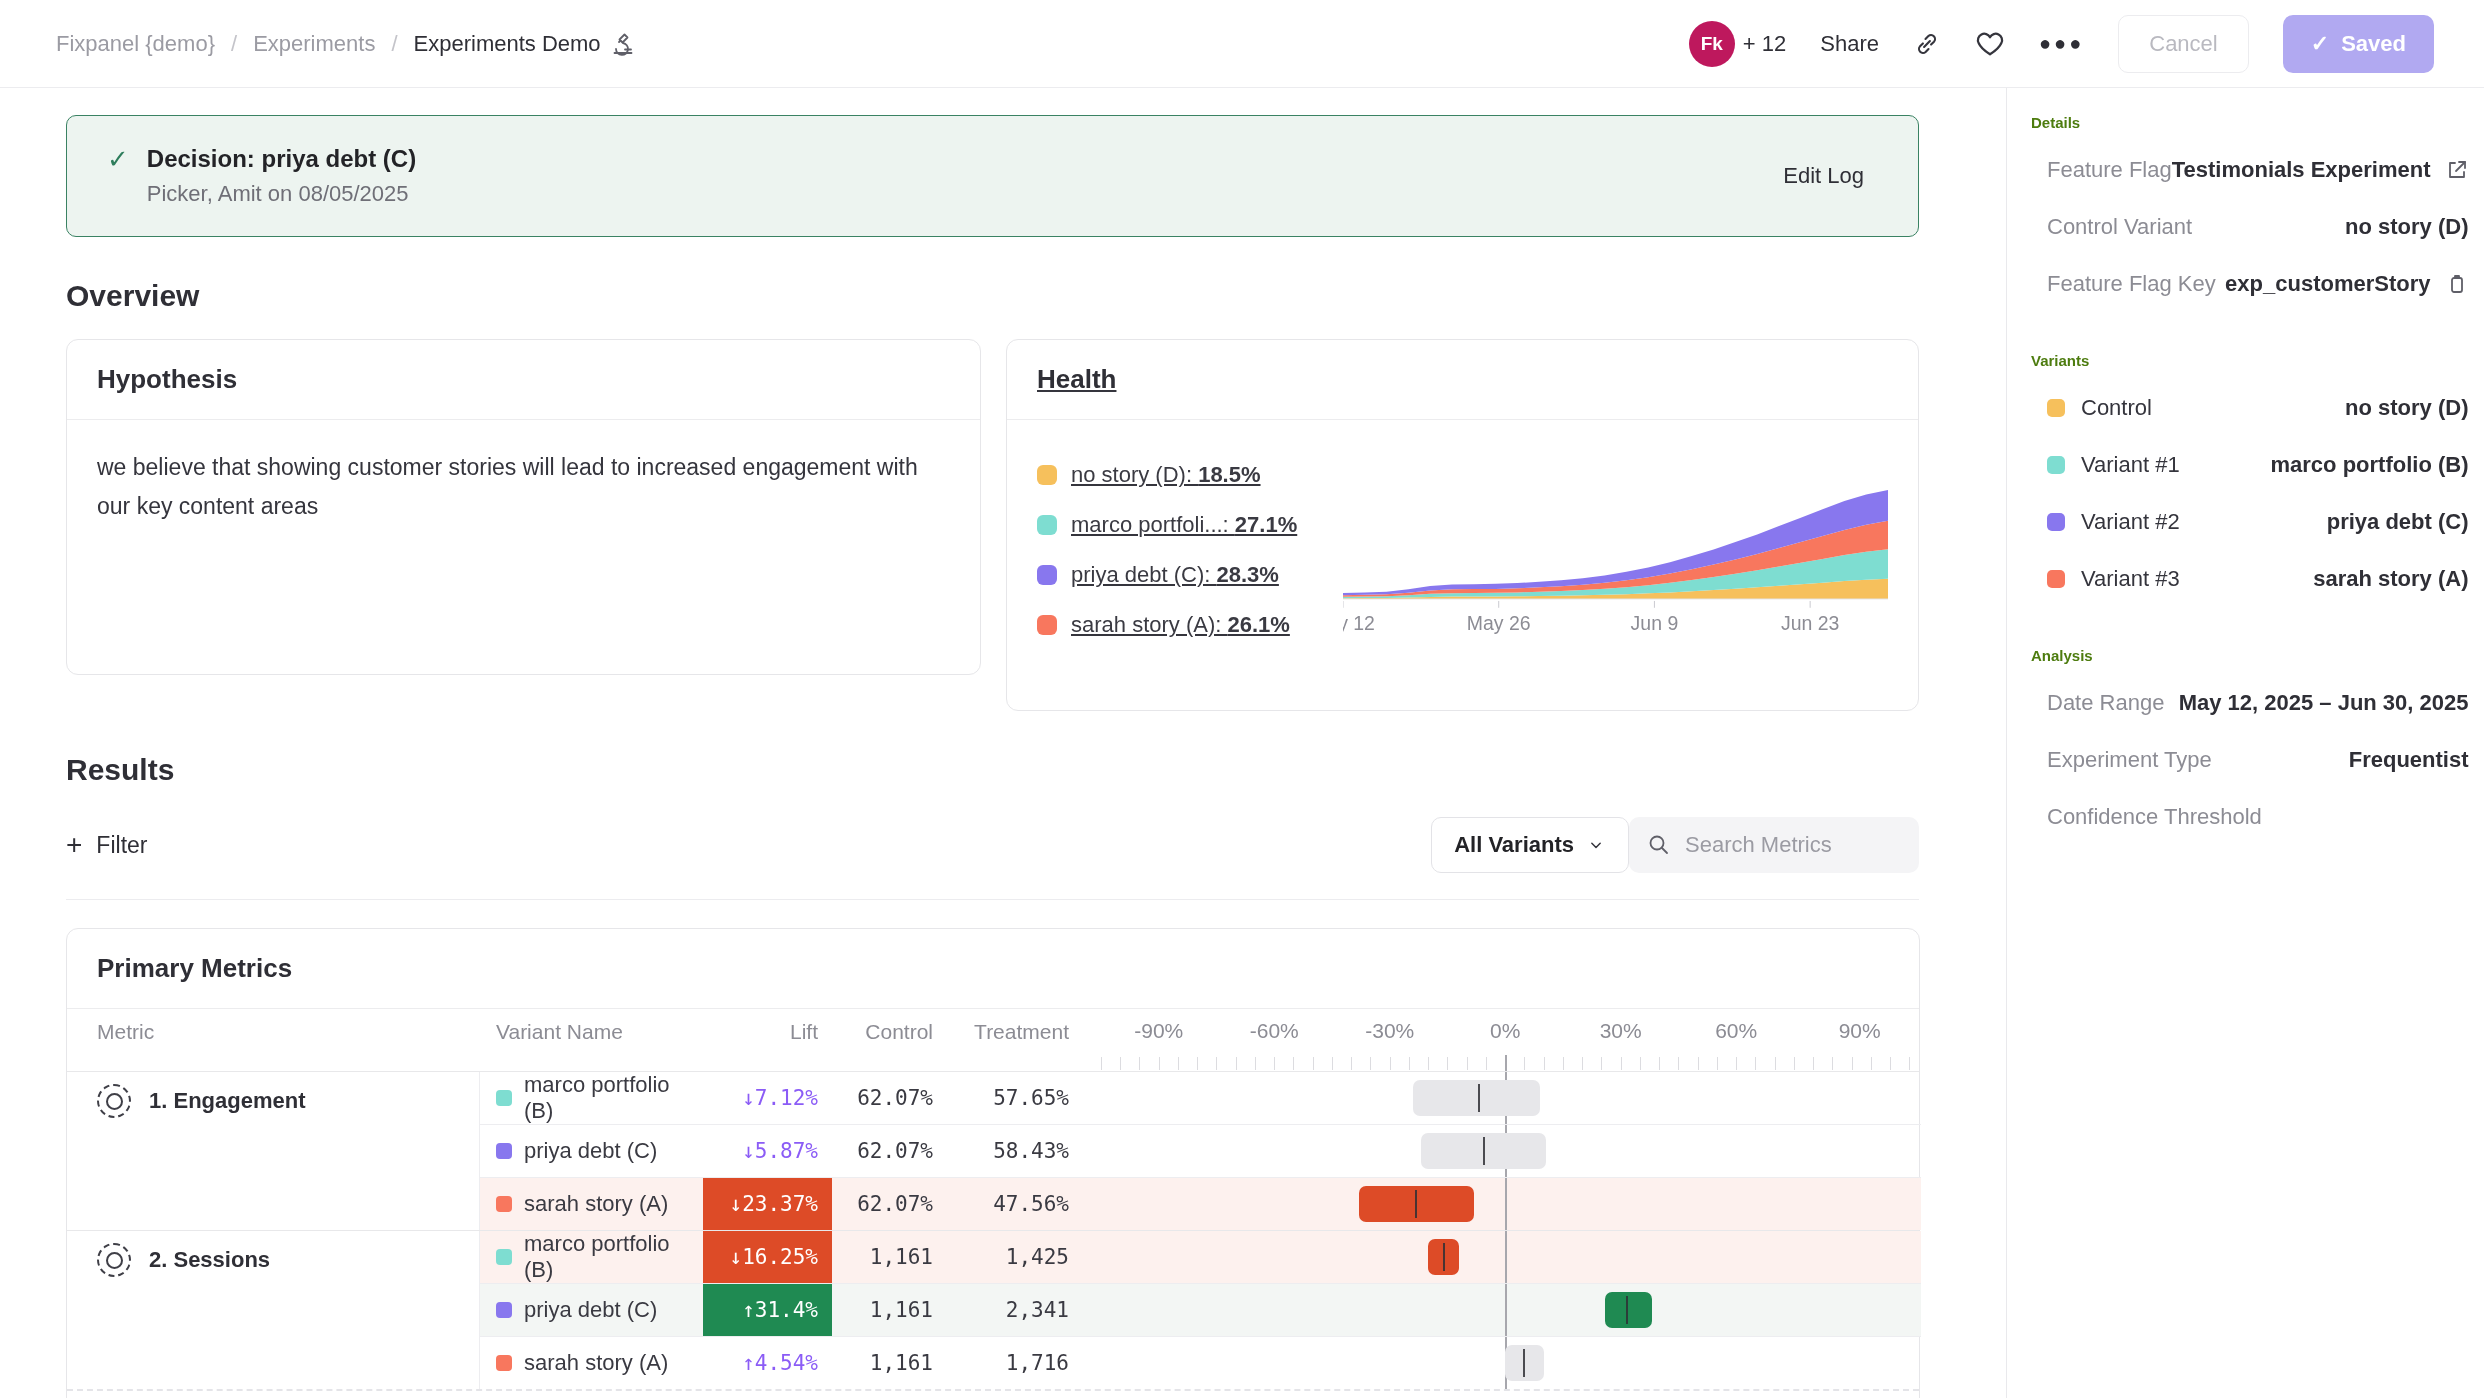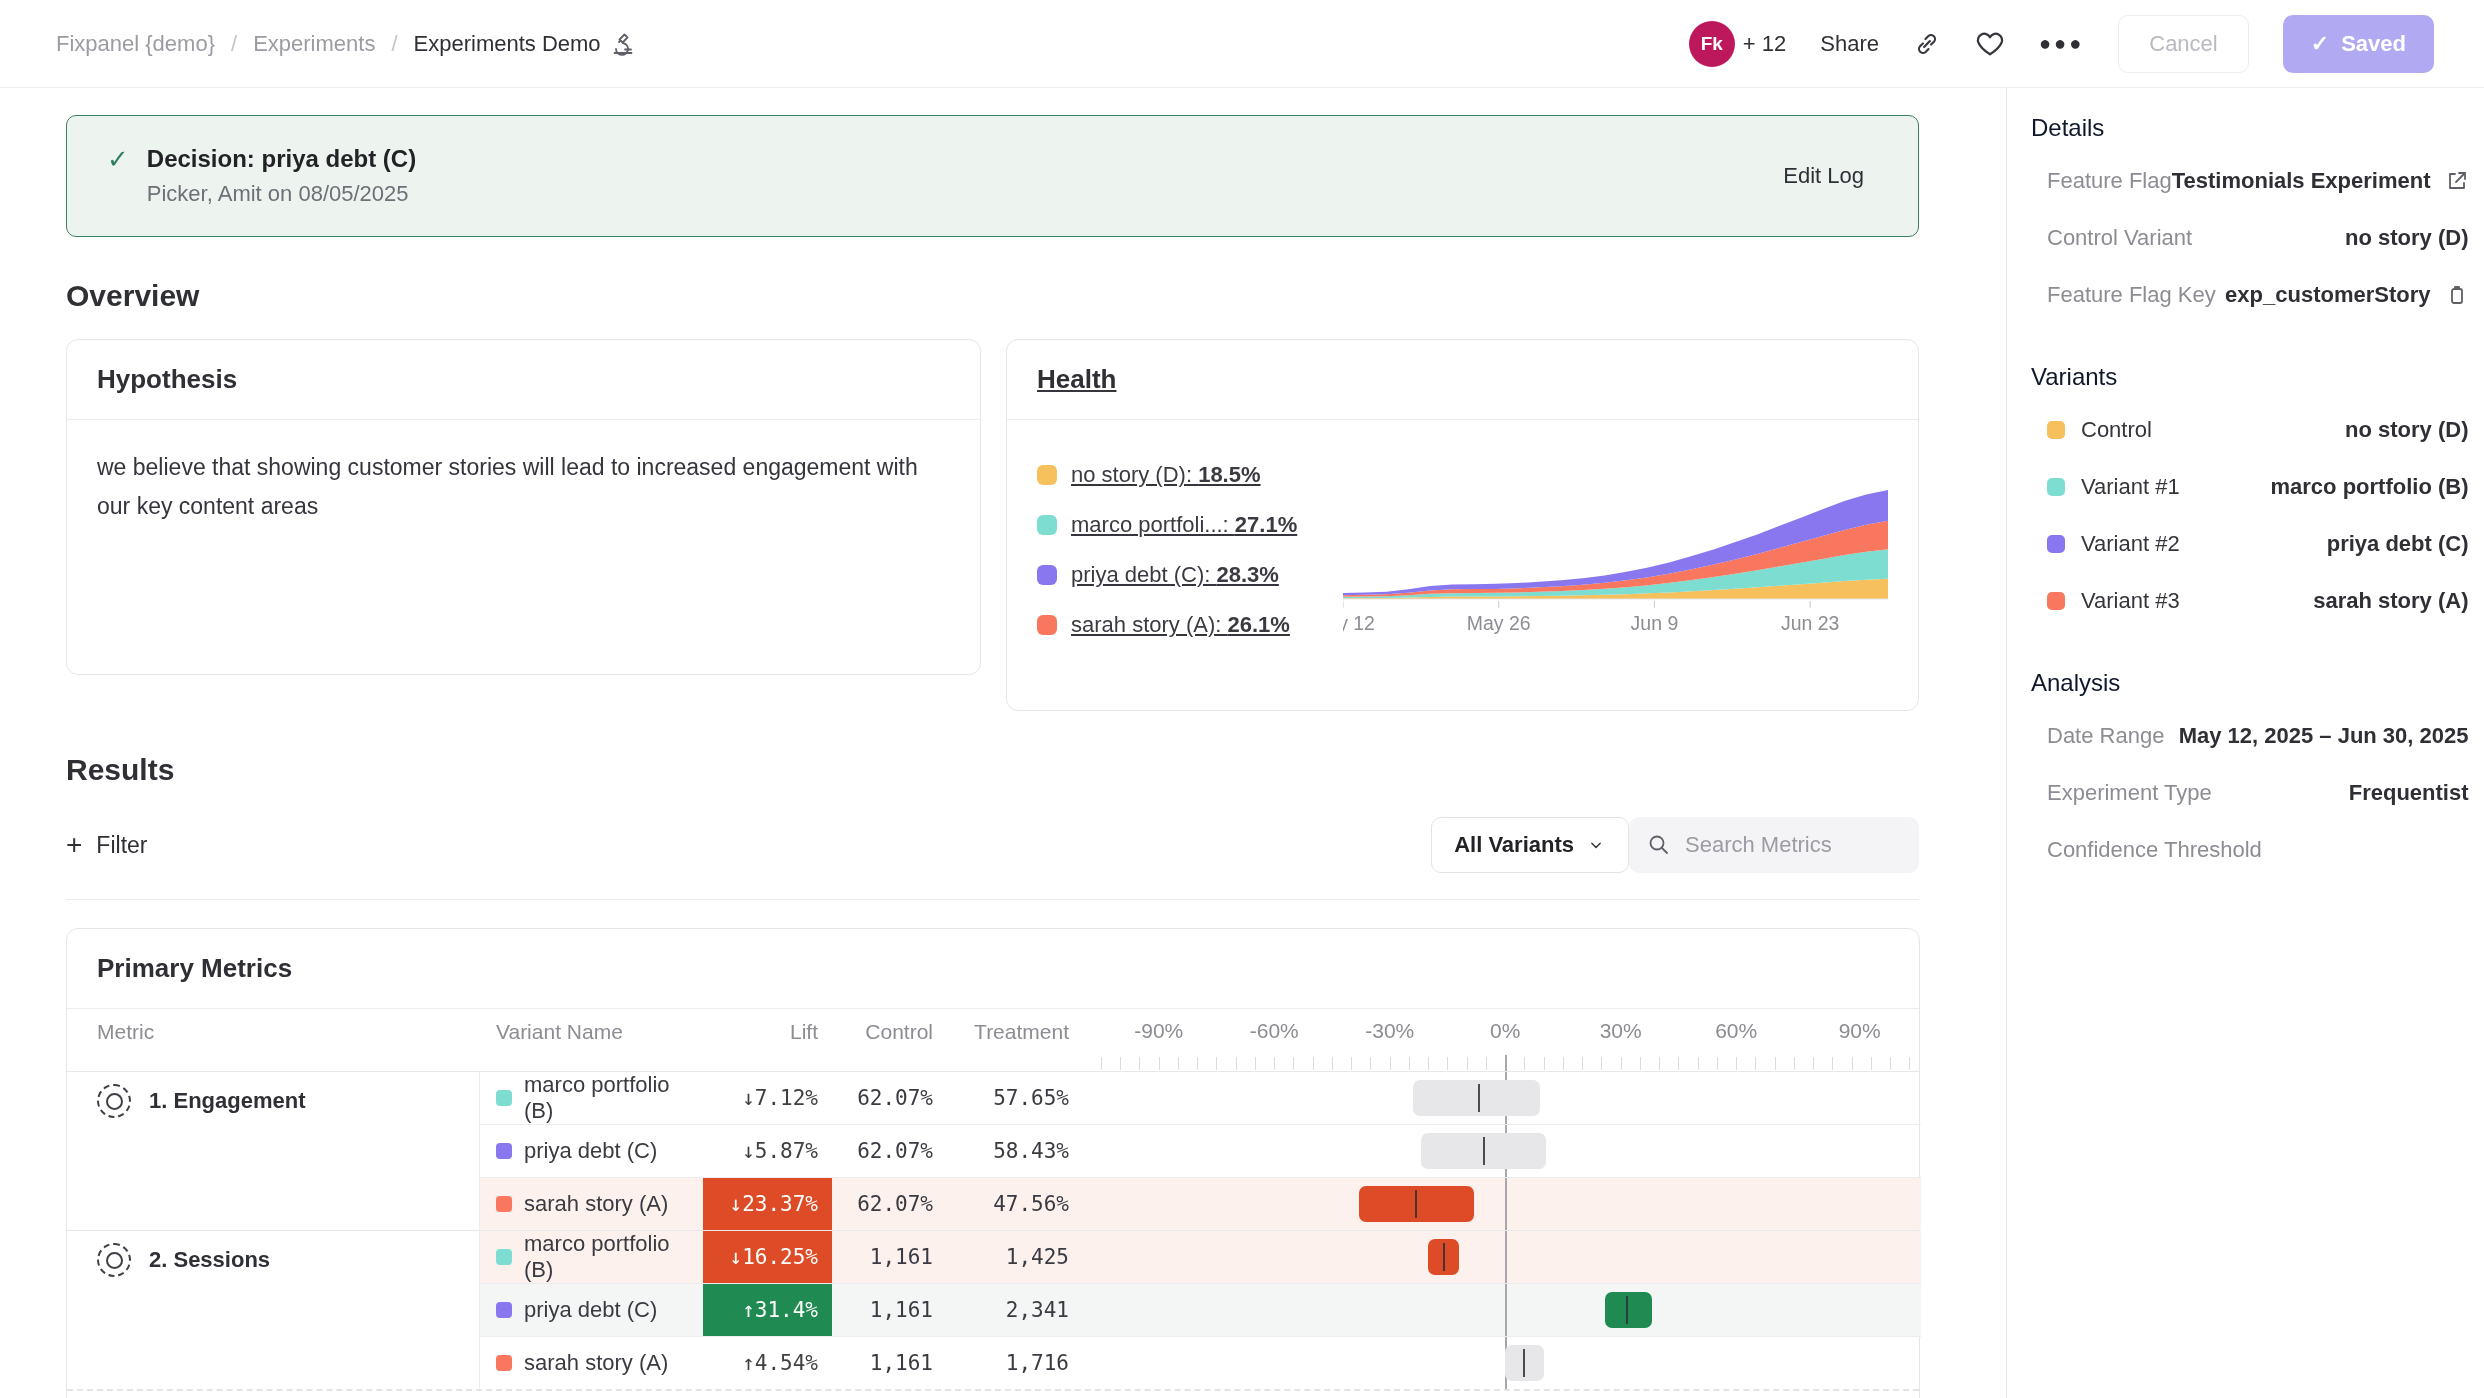--- a/index.html
+++ b/index.html
@@ -103,30 +103,30 @@
   .trow.sage{background:#f3f6f4;}
   .v-cell{display:flex;align-items:center;gap:12px;padding-left:16px;font-size:22px;color:#3a3a42;}
   .v-sw{width:16px;height:16px;border-radius:4px;flex:0 0 auto;}
   .num{font-family:"DejaVu Sans Mono","Liberation Mono",monospace;font-size:21px;color:#3a3a42;
        text-align:right;padding-right:14px;}
   .num.t{padding-right:8px;}
   .lift{height:52px;display:flex;align-items:center;justify-content:flex-end;box-sizing:border-box;
         font-family:"DejaVu Sans Mono","Liberation Mono",monospace;font-size:21px;padding-right:14px;}
   .lift.negative{background:#dd4b27;color:#fff;}
   .lift.positive{background:#1f8a52;color:#fff;}
-  .lift.plain{color:#404040;}
+  .lift.plain{color:#8b5cf6;}
   .ci-cell{position:relative;height:52px;}
   .ci-bar{position:absolute;top:8px;height:36px;border-radius:7px;}
   .ci-mid{position:absolute;top:12px;height:28px;width:2px;background:#2f2f35;opacity:.85;}
   .add-row{border-top:2px dashed #e4e4e8;height:56px;display:flex;align-items:center;gap:14px;
            padding-left:30px;font-size:23px;font-weight:500;color:#2f2f36;cursor:pointer;}
 
   
   .side-sec{margin-bottom:40px;}
-  .side-h{font-size:24px;font-weight:400;color:#0f172a;margin-bottom:10px;}
+  .side-h{font-size:15px;font-weight:700;color:#4d7c0f;margin-bottom:10px;}
   .side-row{display:flex;align-items:center;justify-content:space-between;height:57px;padding-left:16px;}
   .side-label{font-size:22px;color:#8c8c94;white-space:nowrap;}
   .side-val{font-size:22px;font-weight:600;color:#2f2f36;display:flex;align-items:center;gap:14px;white-space:nowrap;}
   .var-left{display:flex;align-items:center;gap:16px;font-size:22px;color:#35353d;}
   .var-sw{width:18px;height:18px;border-radius:5px;}
 </style>
 </head>
 <body>
 
 <div class="page">

